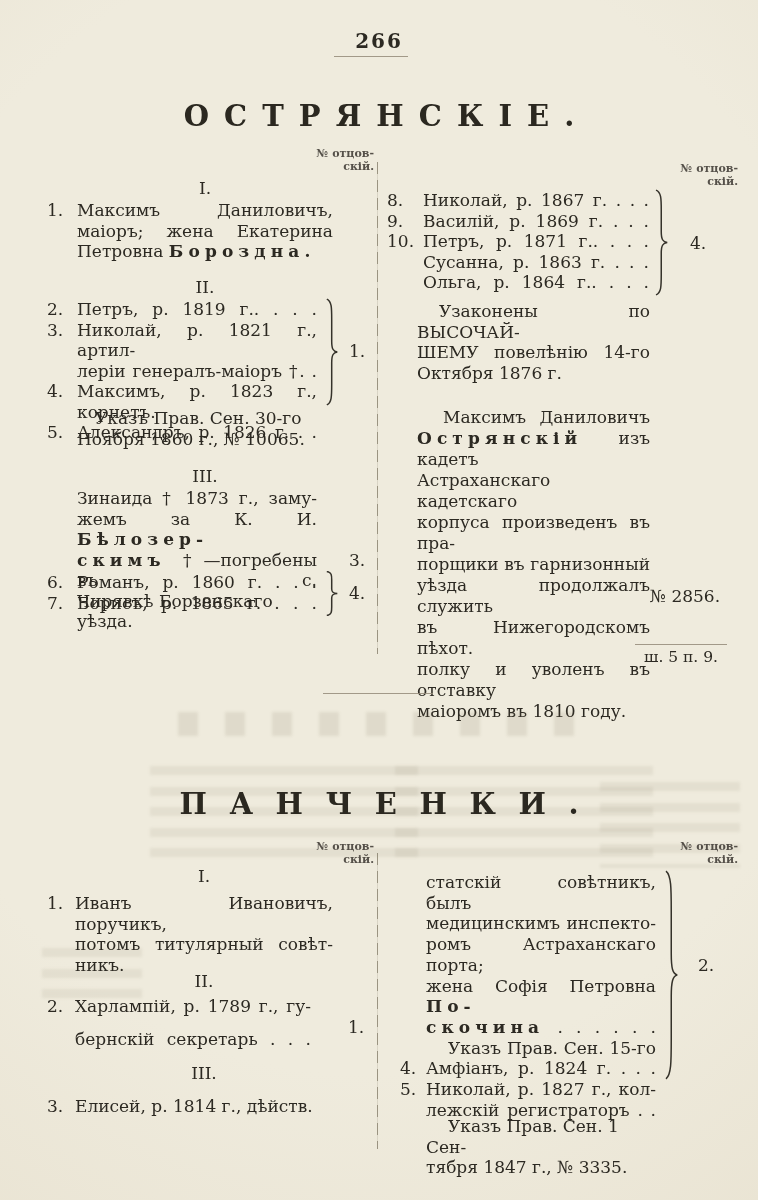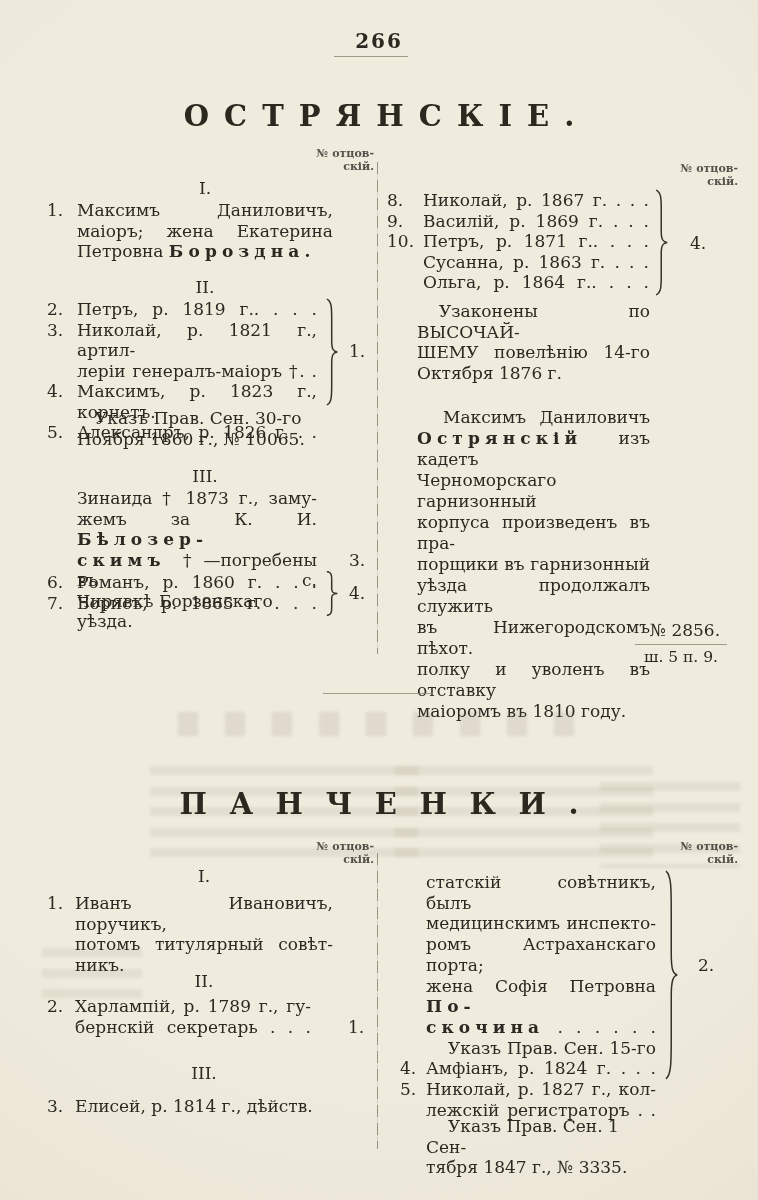--- a/index.html
+++ b/index.html
@@ -158,30 +158,30 @@
     <div class="j ind22">Узаконены по ВЫСОЧАЙ-</div>
     <div class="j">ШЕМУ повелѣнію 14-го</div>
     <div>Октября 1876 г.</div>
   </div>
 
   <div class="abs t lh21" style="left:417px;top:407px;width:233px;">
     <div class="j ind26">Максимъ Даниловичъ</div>
     <div class="j">
       <span class="sp">Острянскій</span><span> изъ кадетъ</span>
     </div>
-    <div class="j">Черноморскаго гарнизонный</div>
+    <div class="j">Астраханскаго кадетскаго</div>
     <div class="j">корпуса произведенъ въ пра-</div>
     <div class="j">порщики въ гарнизонный</div>
     <div class="j">уѣзда продолжалъ служить</div>
     <div class="j">въ Нижегородскомъ пѣхот.</div>
     <div class="j">полку и уволенъ въ отставку</div>
     <div>маіоромъ въ 1810 году.</div>
   </div>
 
-  <div class="abs t center" style="left:640px;top:620px;width:90px;">№ 2856.</div>
+  <div class="abs t center" style="left:640px;top:586px;width:90px;">№ 2856.</div>
   <div class="abs hrule" style="left:635px;top:644px;width:92px;"></div>
   <div class="abs shelf" style="left:638px;top:648px;width:86px;">ш. 5 п. 9.</div>
 
   <div class="abs hrule" style="left:323px;top:693px;width:110px;"></div>
 
   <div class="ghost gcaps" style="left:178px;top:712px;width:415px;height:24px;"></div>
   <div class="ghost glines" style="left:150px;top:766px;width:268px;height:102px;"></div>
   <div class="ghost glines" style="left:395px;top:766px;width:258px;height:96px;"></div>
   <div class="ghost glines" style="left:42px;top:948px;width:100px;height:62px;"></div>
   <div class="ghost glines" style="left:600px;top:782px;width:140px;height:86px;"></div>
@@ -209,21 +209,21 @@
     <div style="padding-left:30px;">никъ.</div>
   </div>
 
   <div class="abs t center" style="left:45px;top:971px;width:288px;padding-left:30px;box-sizing:border-box;">II.</div>
 
   <div class="abs t" style="left:45px;top:996px;width:266px;">
     <div class="item j" style="padding-left:30px;">
       <span class="num">2.</span>
       <span>Харлампій, р. 1789 г., гу-</span>
     </div>
-    <div class="j" style="padding-left:30px;">бернскій секретарь . . .</div>
+    <div class="j" style="padding-left:30px;margin-top:12px;">бернскій секретарь . . .</div>
   </div>
   <div class="abs blabel" style="left:348px;top:1017px;">1.</div>
 
   <div class="abs t center" style="left:45px;top:1063px;width:288px;padding-left:30px;box-sizing:border-box;">III.</div>
 
   <div class="abs t" style="left:45px;top:1096px;width:288px;">
     <div class="item" style="padding-left:30px;">
       <span class="num">3.</span>
       <span>Елисей, р. 1814 г., дѣйств.</span>
     </div>

